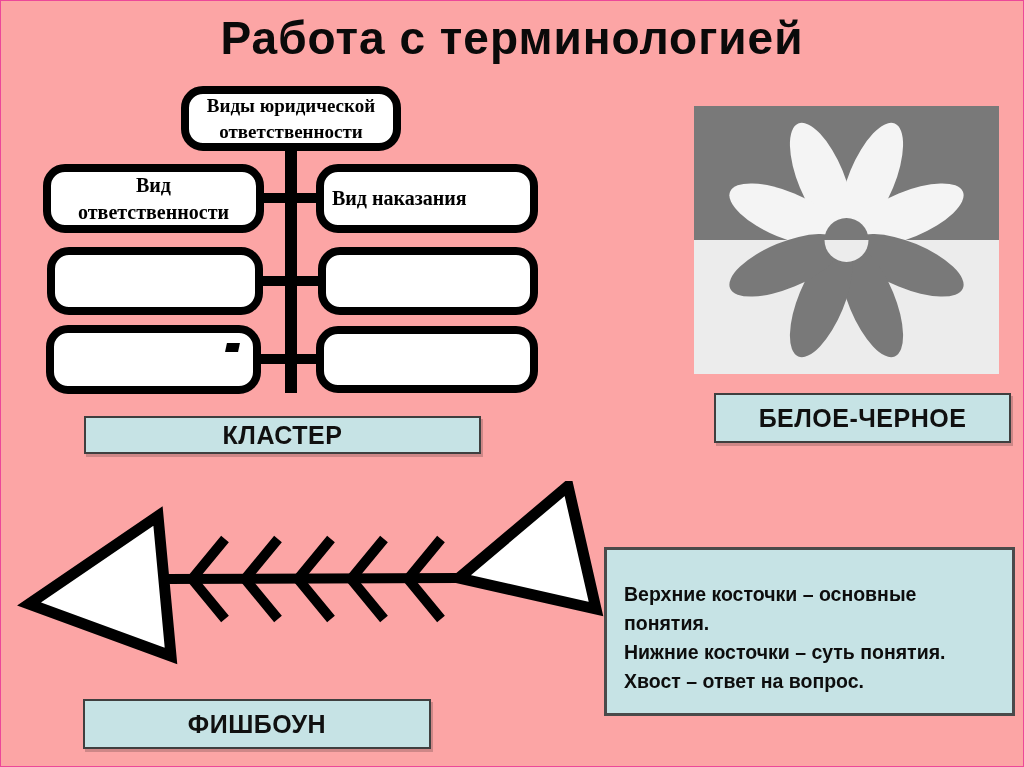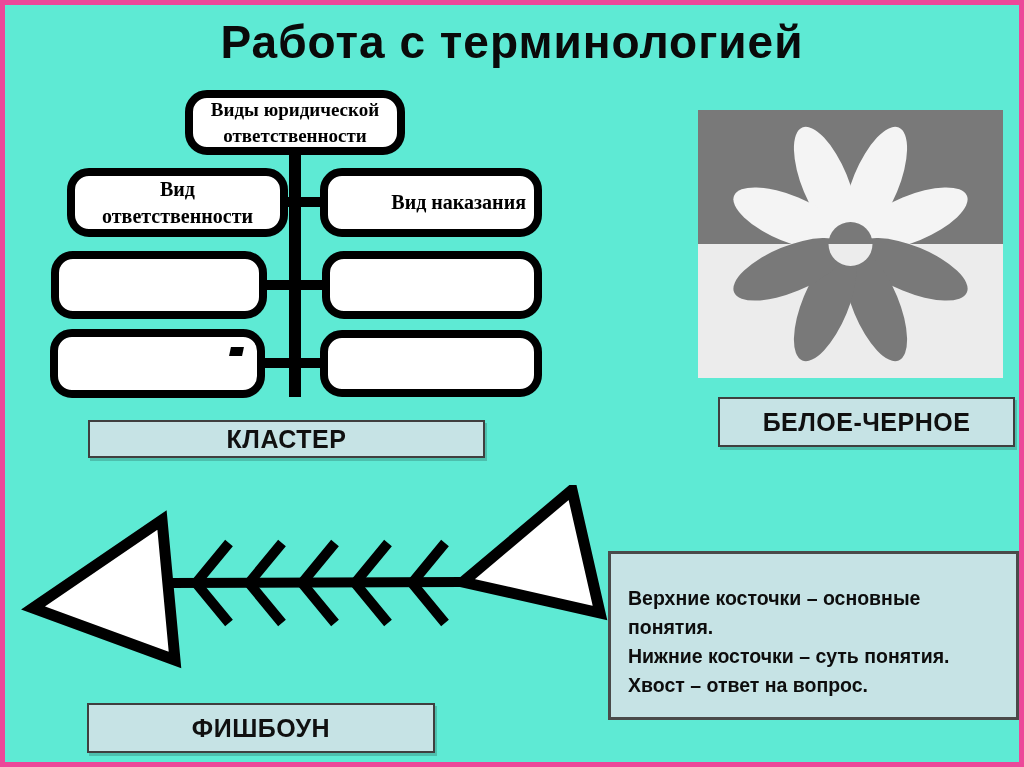--- a/index.html
+++ b/index.html
@@ -1,36 +1,36 @@
 <!DOCTYPE html>
 <html><head>
 <meta charset="utf-8">
 <style>
   html,body{margin:0;padding:0;background:#ffffff;}
   #slide{
     position:relative;
     width:1024px;height:767px;
-    background:#5eead4;
+    background:#fca5a5;
     font-family:"Liberation Sans","DejaVu Sans",sans-serif;
     overflow:hidden;
-    border:5px solid #ec4899;
+    border:1px solid #ec4899;
     box-sizing:border-box;
   }
   .title{
     position:absolute;left:0;top:10px;width:100%;
     text-align:center;font-weight:bold;font-size:46px;
     letter-spacing:1px;color:#0a0a0a;white-space:nowrap;
   }
   
   .cbox{
     position:absolute;
     background:#ffffff;
     border:8px solid #000000;
     border-radius:22px;
-    display:flex;align-items:center;justify-content:flex-end;
+    display:flex;align-items:center;justify-content:flex-start;
     text-align:center;
     font-family:"Liberation Serif","DejaVu Serif",serif;
     font-weight:bold;font-size:20px;line-height:1.35;color:#000;
     box-sizing:border-box;
     padding:0 8px;
     z-index:2;
   }
   .conn{position:absolute;background:#000;z-index:1;}
   .ink-mark{position:absolute;background:#000;z-index:3;transform:skewX(-12deg);}
   .teal-label{
@@ -63,21 +63,21 @@
 
     <div class="conn" style="left:284px;top:146px;width:12px;height:246px;"></div>
     <div class="conn" style="left:256px;top:192px;width:66px;height:10px;"></div>
     <div class="conn" style="left:256px;top:275px;width:66px;height:10px;"></div>
     <div class="conn" style="left:256px;top:353px;width:66px;height:10px;"></div>
 
     <div class="cbox" style="left:180px;top:85px;width:220px;height:65px;font-size:19px;">
       <span>Виды юридической ответственности</span>
     </div>
 
-    <div class="cbox" style="left:42px;top:163px;width:221px;height:69px;margin-left:20px;">
+    <div class="cbox" style="left:42px;top:163px;width:221px;height:69px;">
       <span>Вид ответственности</span>
     </div>
     <div class="cbox" style="left:315px;top:163px;width:222px;height:69px;">
       <span>Вид наказания</span>
     </div>
 
     <div class="cbox" style="left:46px;top:246px;width:216px;height:68px;">
       <span></span>
     </div>
     <div class="cbox" style="left:317px;top:246px;width:220px;height:68px;">

